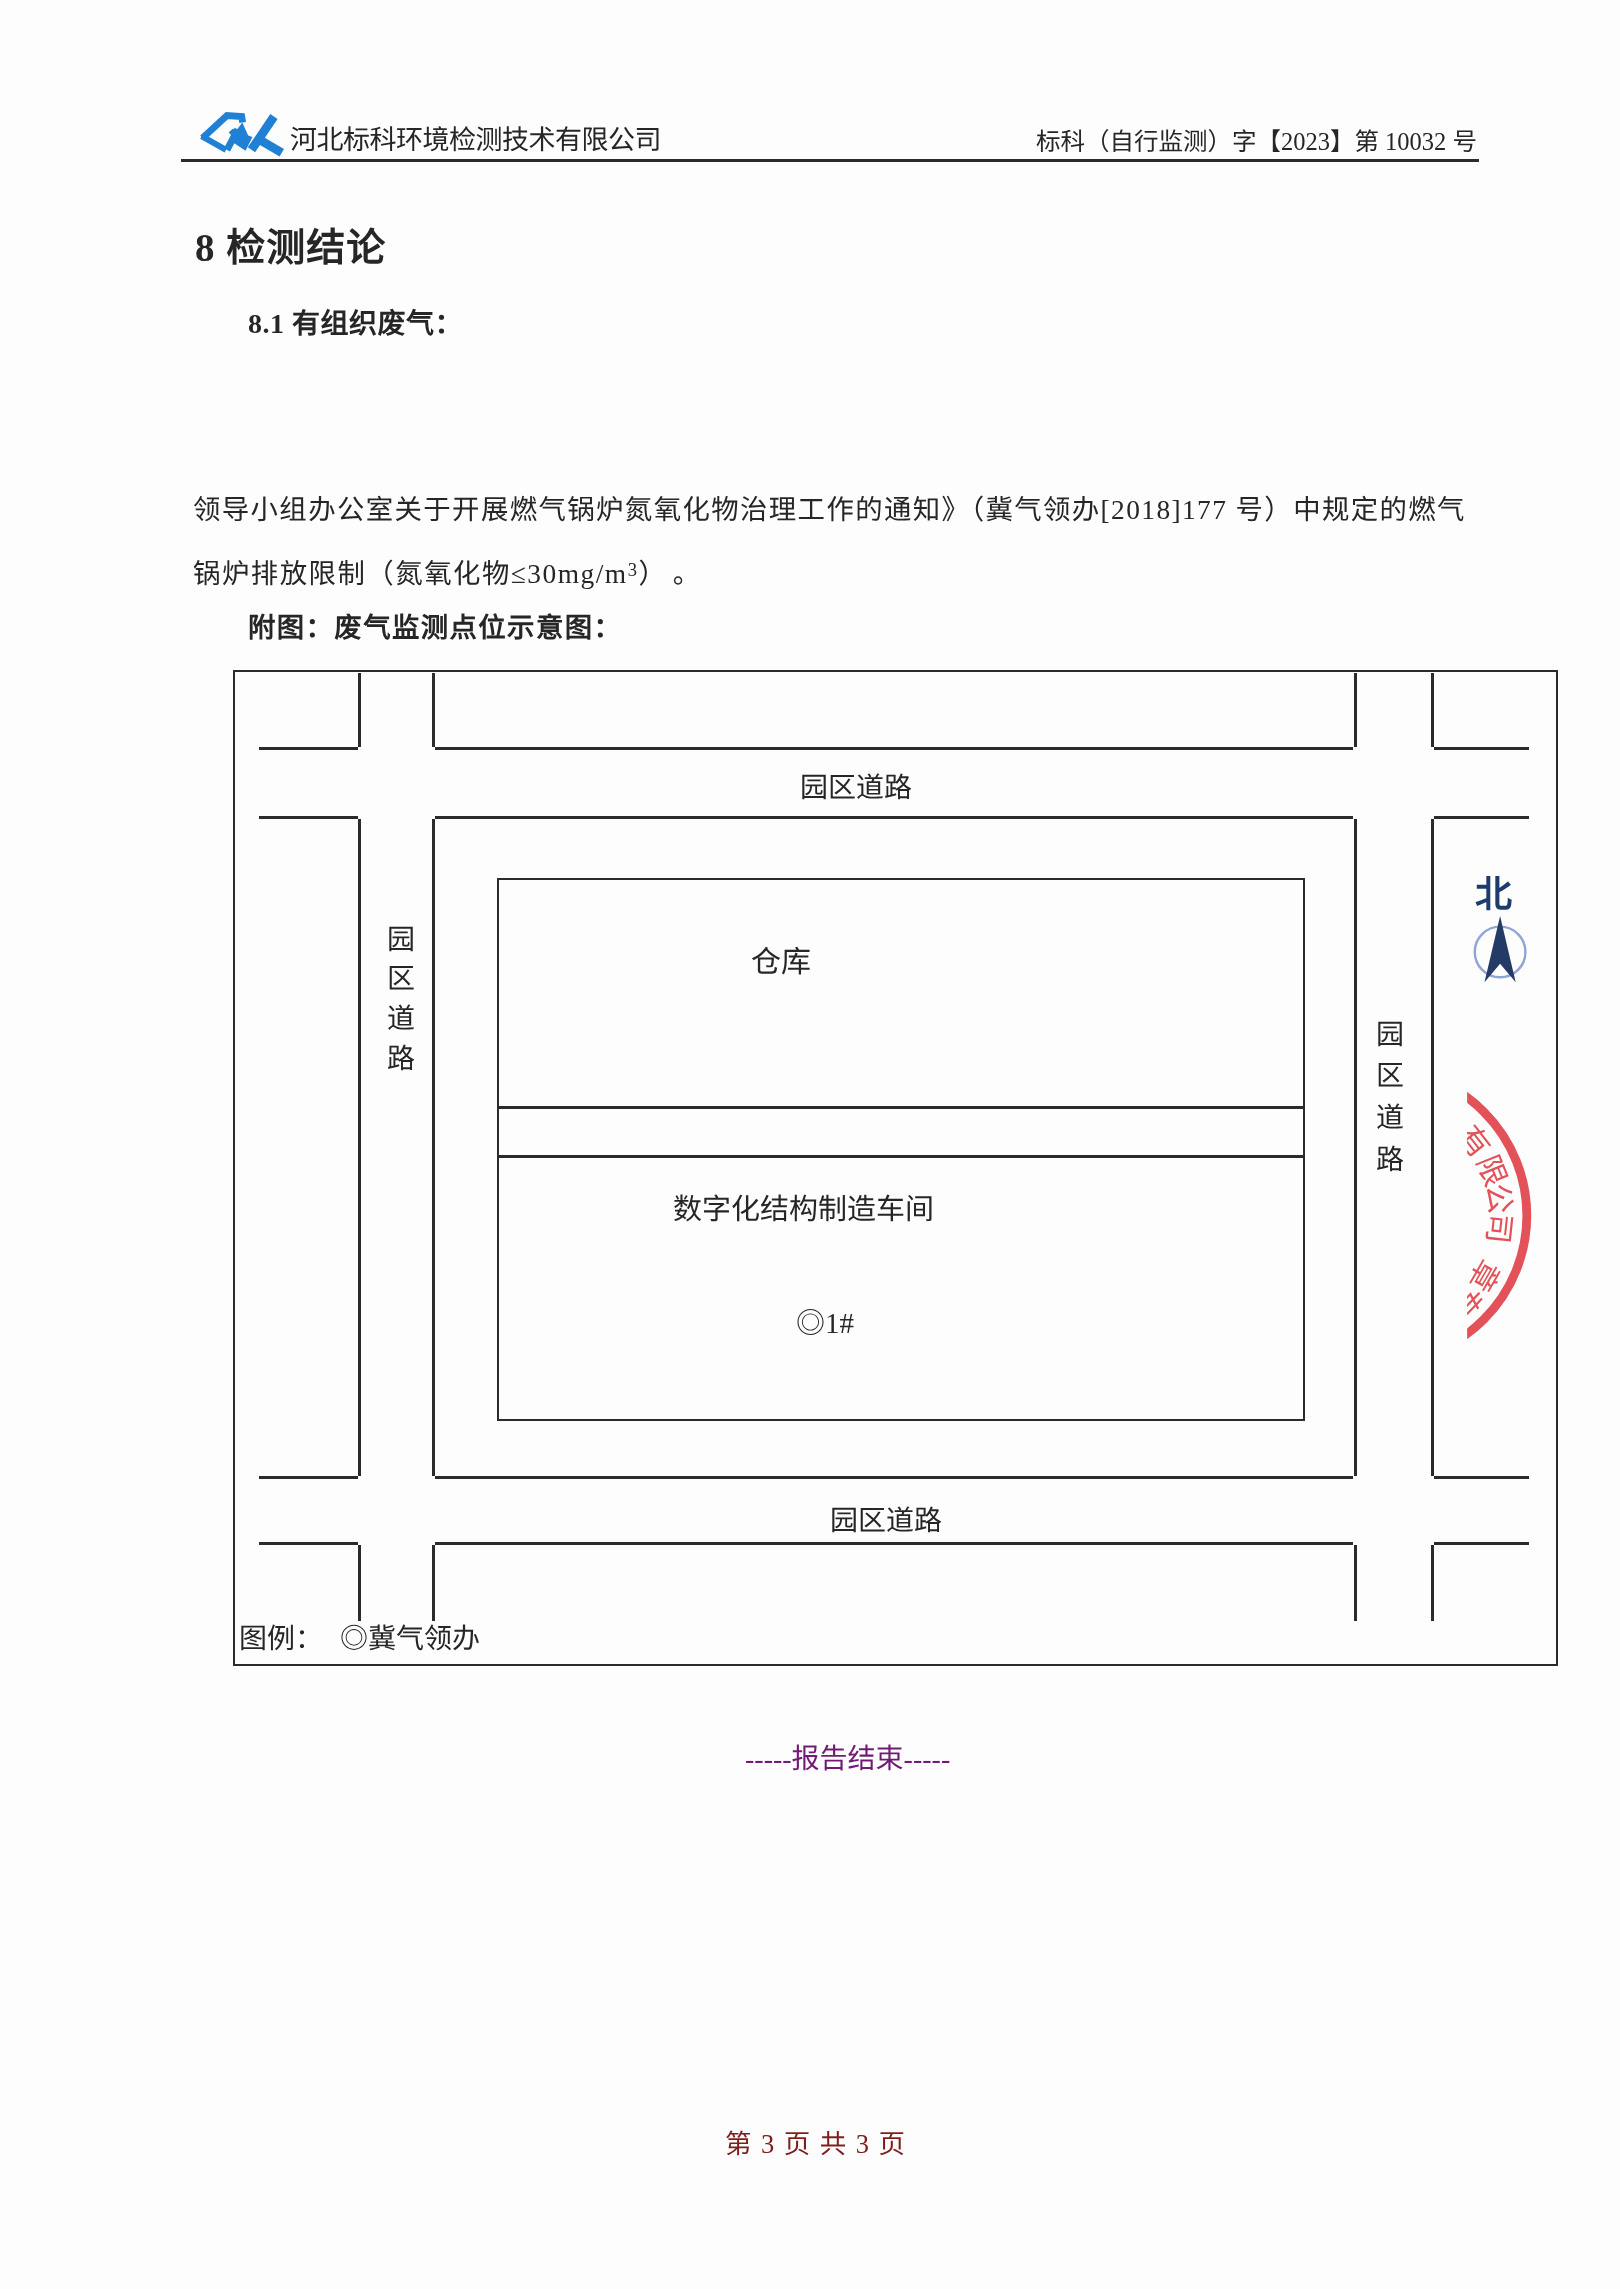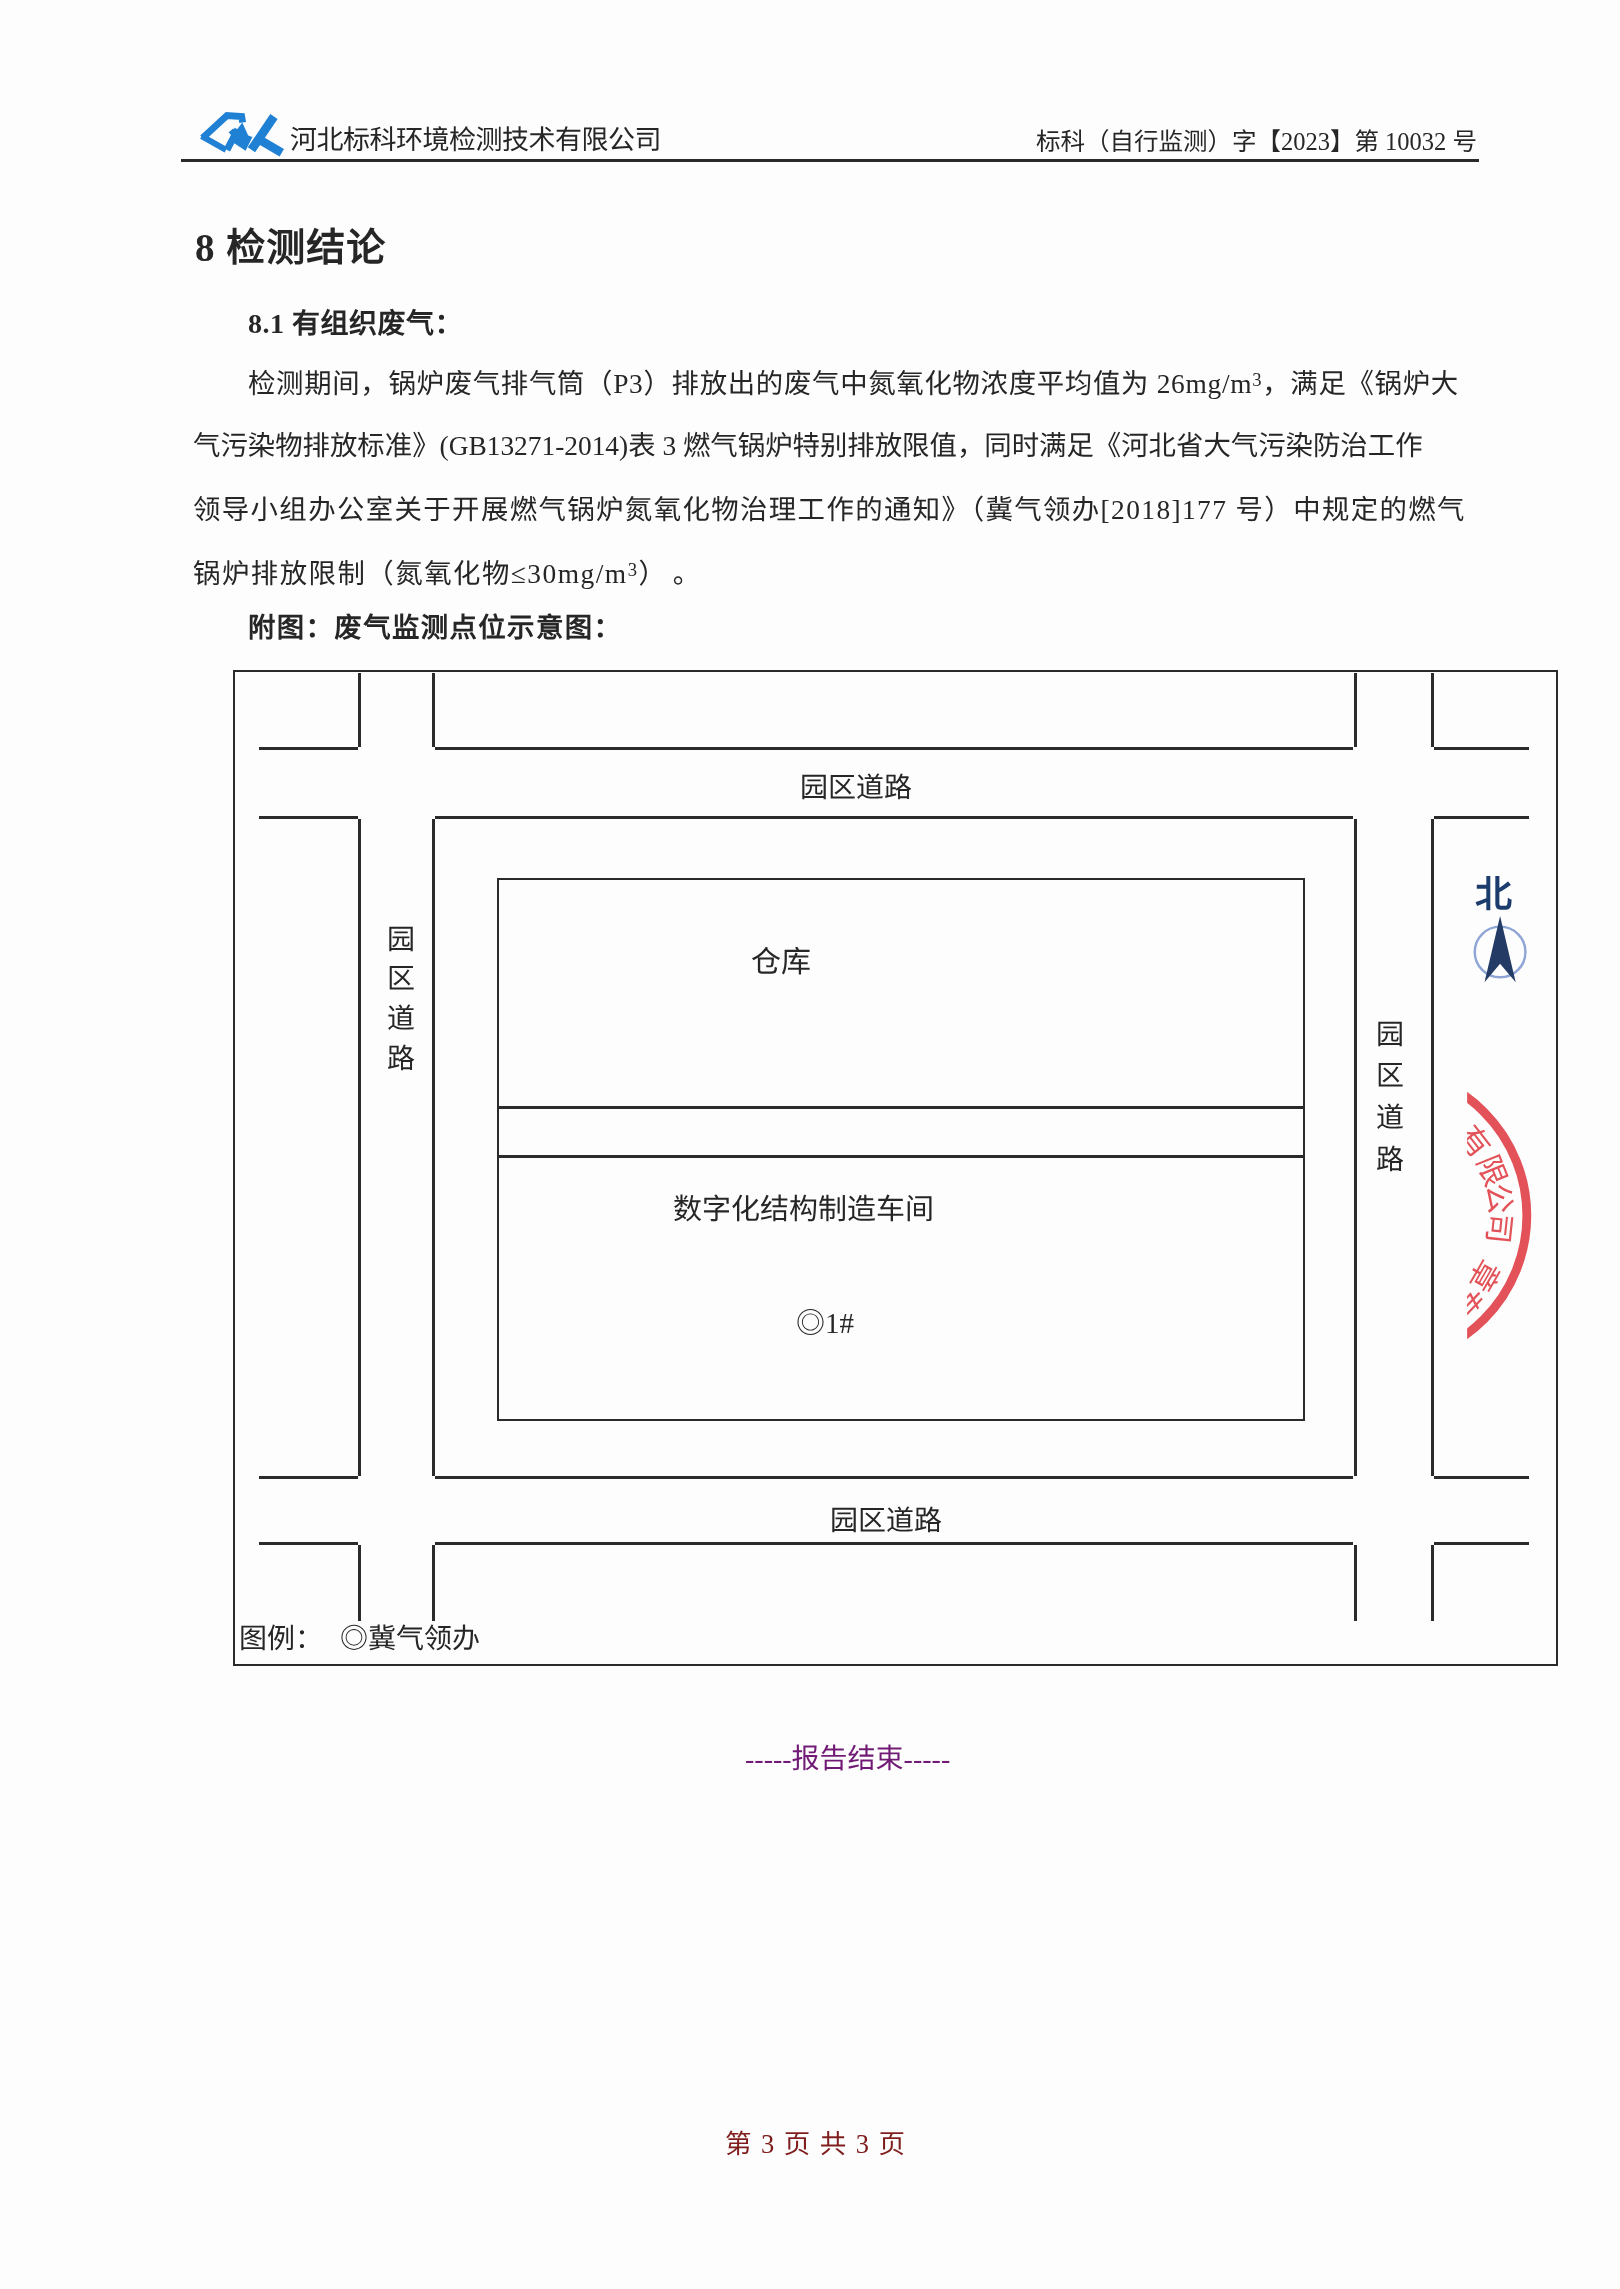--- a/index.html
+++ b/index.html
@@ -21,22 +21,20 @@
     <path d="M84,42 L108,56" stroke-width="9"></path>
     <path d="M61,34 L78,40 L71,54 L59,46 Z" fill="#2080d4" stroke="none"></path>
   </g>
 </svg>
 <div class="abs" id="coname" style="left:290px;top:127px;font-size:27px;letter-spacing:-0.5px">河北标科环境检测技术有限公司</div>
 <div class="abs" id="hdrt" style="left:1036px;top:130px;font-size:24.5px">标科（自行监测）字【2023】第 10032 号</div>
 <div class="hl" id="rule" style="left:181px;top:159px;width:1298px"></div>
 
 <div class="abs b" id="title" style="left:195px;top:228px;font-size:39px;letter-spacing:1px">8 检测结论</div>
 <div class="abs b" id="s81" style="left:248px;top:310px;font-size:28px;letter-spacing:0.5px">8.1 有组织废气：</div>
-<div class="abs" id="l1" style="left:248px;top:371px;font-size:27.4px;letter-spacing:0.7px">检测期间，锅炉废气排气筒（P3）排放出的废气中氮氧化物浓度平均值为 26mg/m<span style="font-size:18.6px;vertical-align:6.9px">3</span>，满足《锅炉大</div>
-<div class="abs" id="l2" style="left:193px;top:433px;font-size:27.4px">气污染物排放标准》(GB13271-2014)表 3 燃气锅炉特别排放限值，同时满足《河北省大气污染防治工作</div>
 <div class="abs" id="l3" style="left:193px;top:497px;font-size:27.4px;letter-spacing:1.4px">领导小组办公室关于开展燃气锅炉氮氧化物治理工作的通知》（冀气领办[2018]177 号）中规定的燃气</div>
 <div class="abs" id="l4" style="left:193px;top:561px;font-size:27.4px;letter-spacing:1.5px">锅炉排放限制（氮氧化物≤30mg/m<span style="font-size:18.6px;vertical-align:6.9px">3</span>）<span style="letter-spacing:0"> </span>。</div>
 <div class="abs b" id="futu" style="left:248px;top:615px;font-size:27.4px;letter-spacing:1.4px">附图：废气监测点位示意图：</div>
 
 <div class="abs" id="frame" style="left:233px;top:670px;width:1325px;height:996px;border:2.9px solid #2b2b2b;box-sizing:border-box"></div>
 
 <div class="vl" style="left:358px;top:673px;height:74px"></div>
 <div class="vl" style="left:432px;top:673px;height:74px"></div>
 <div class="vl" style="left:1354px;top:673px;height:74px"></div>
 <div class="vl" style="left:1431px;top:673px;height:74px"></div>

